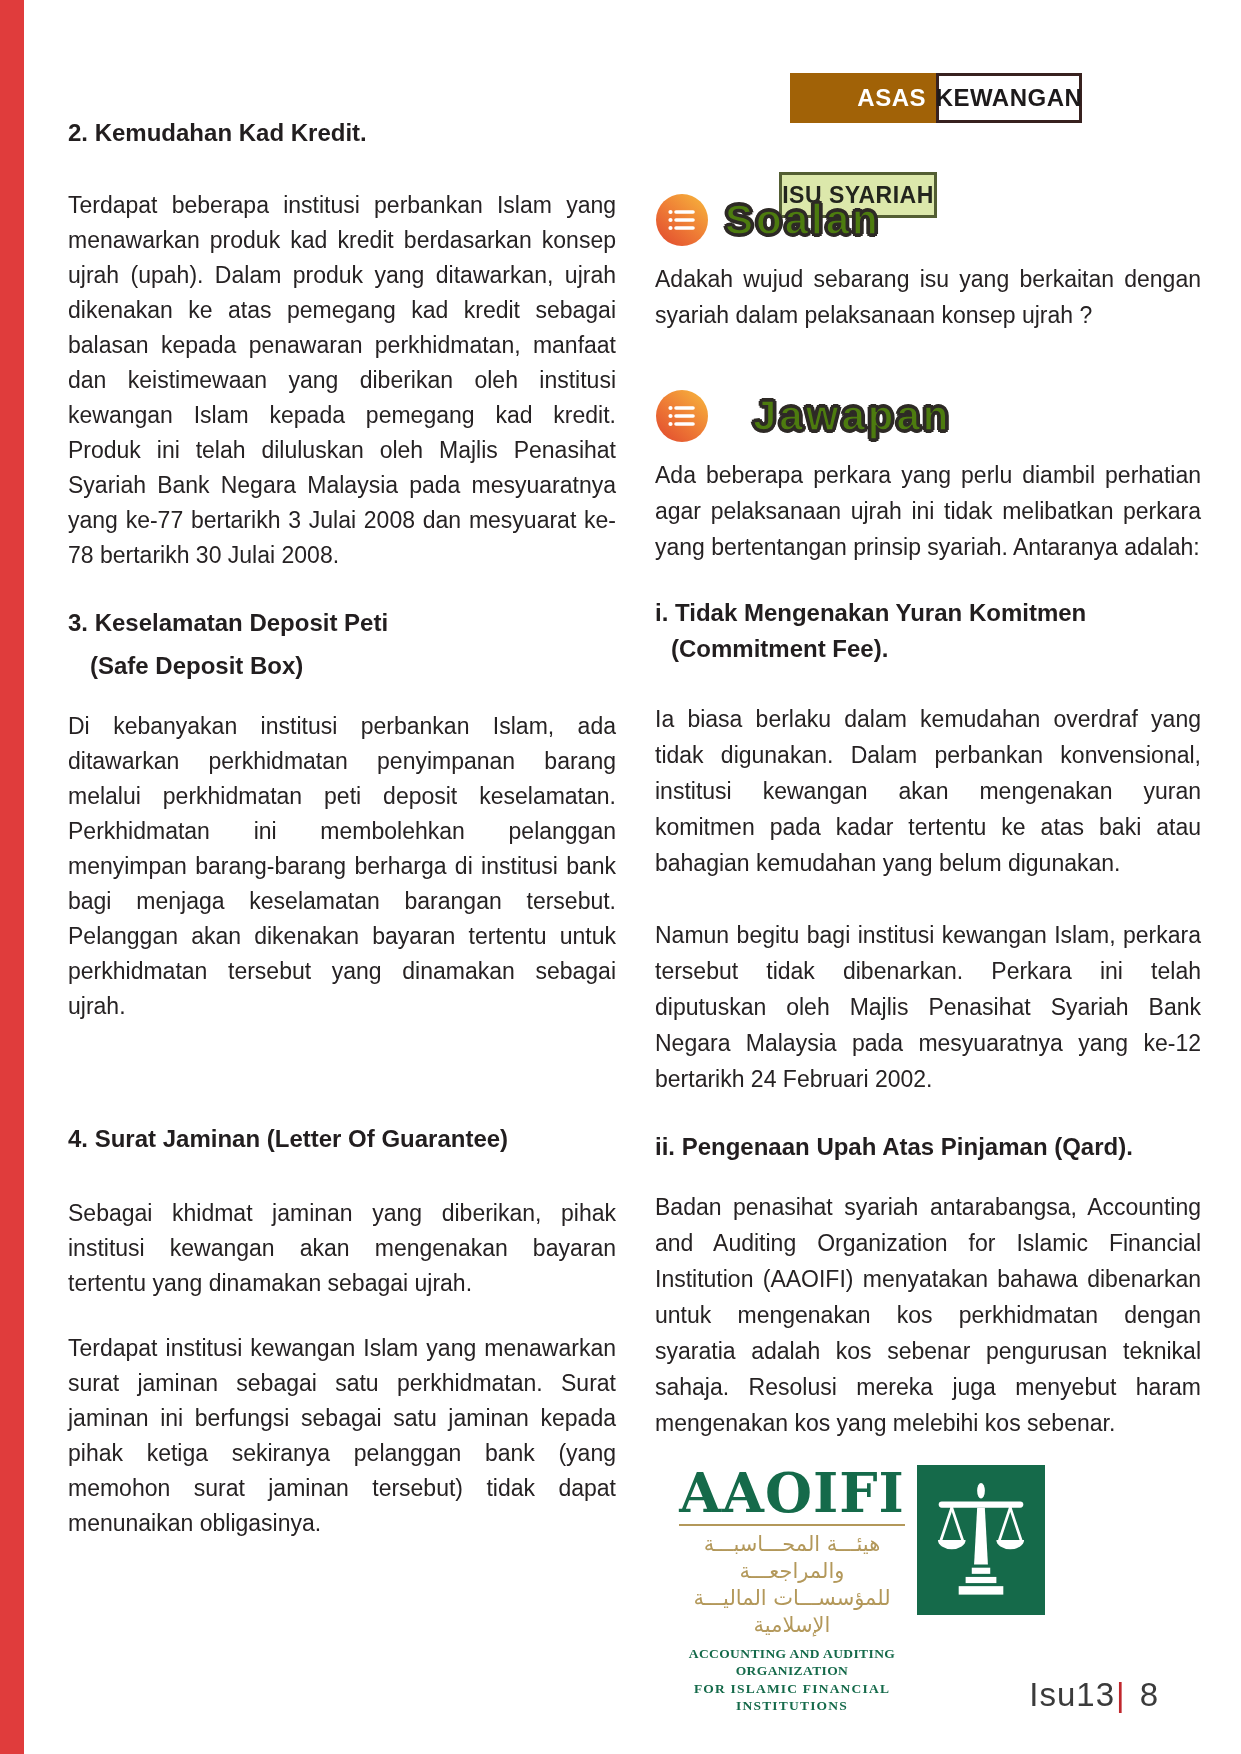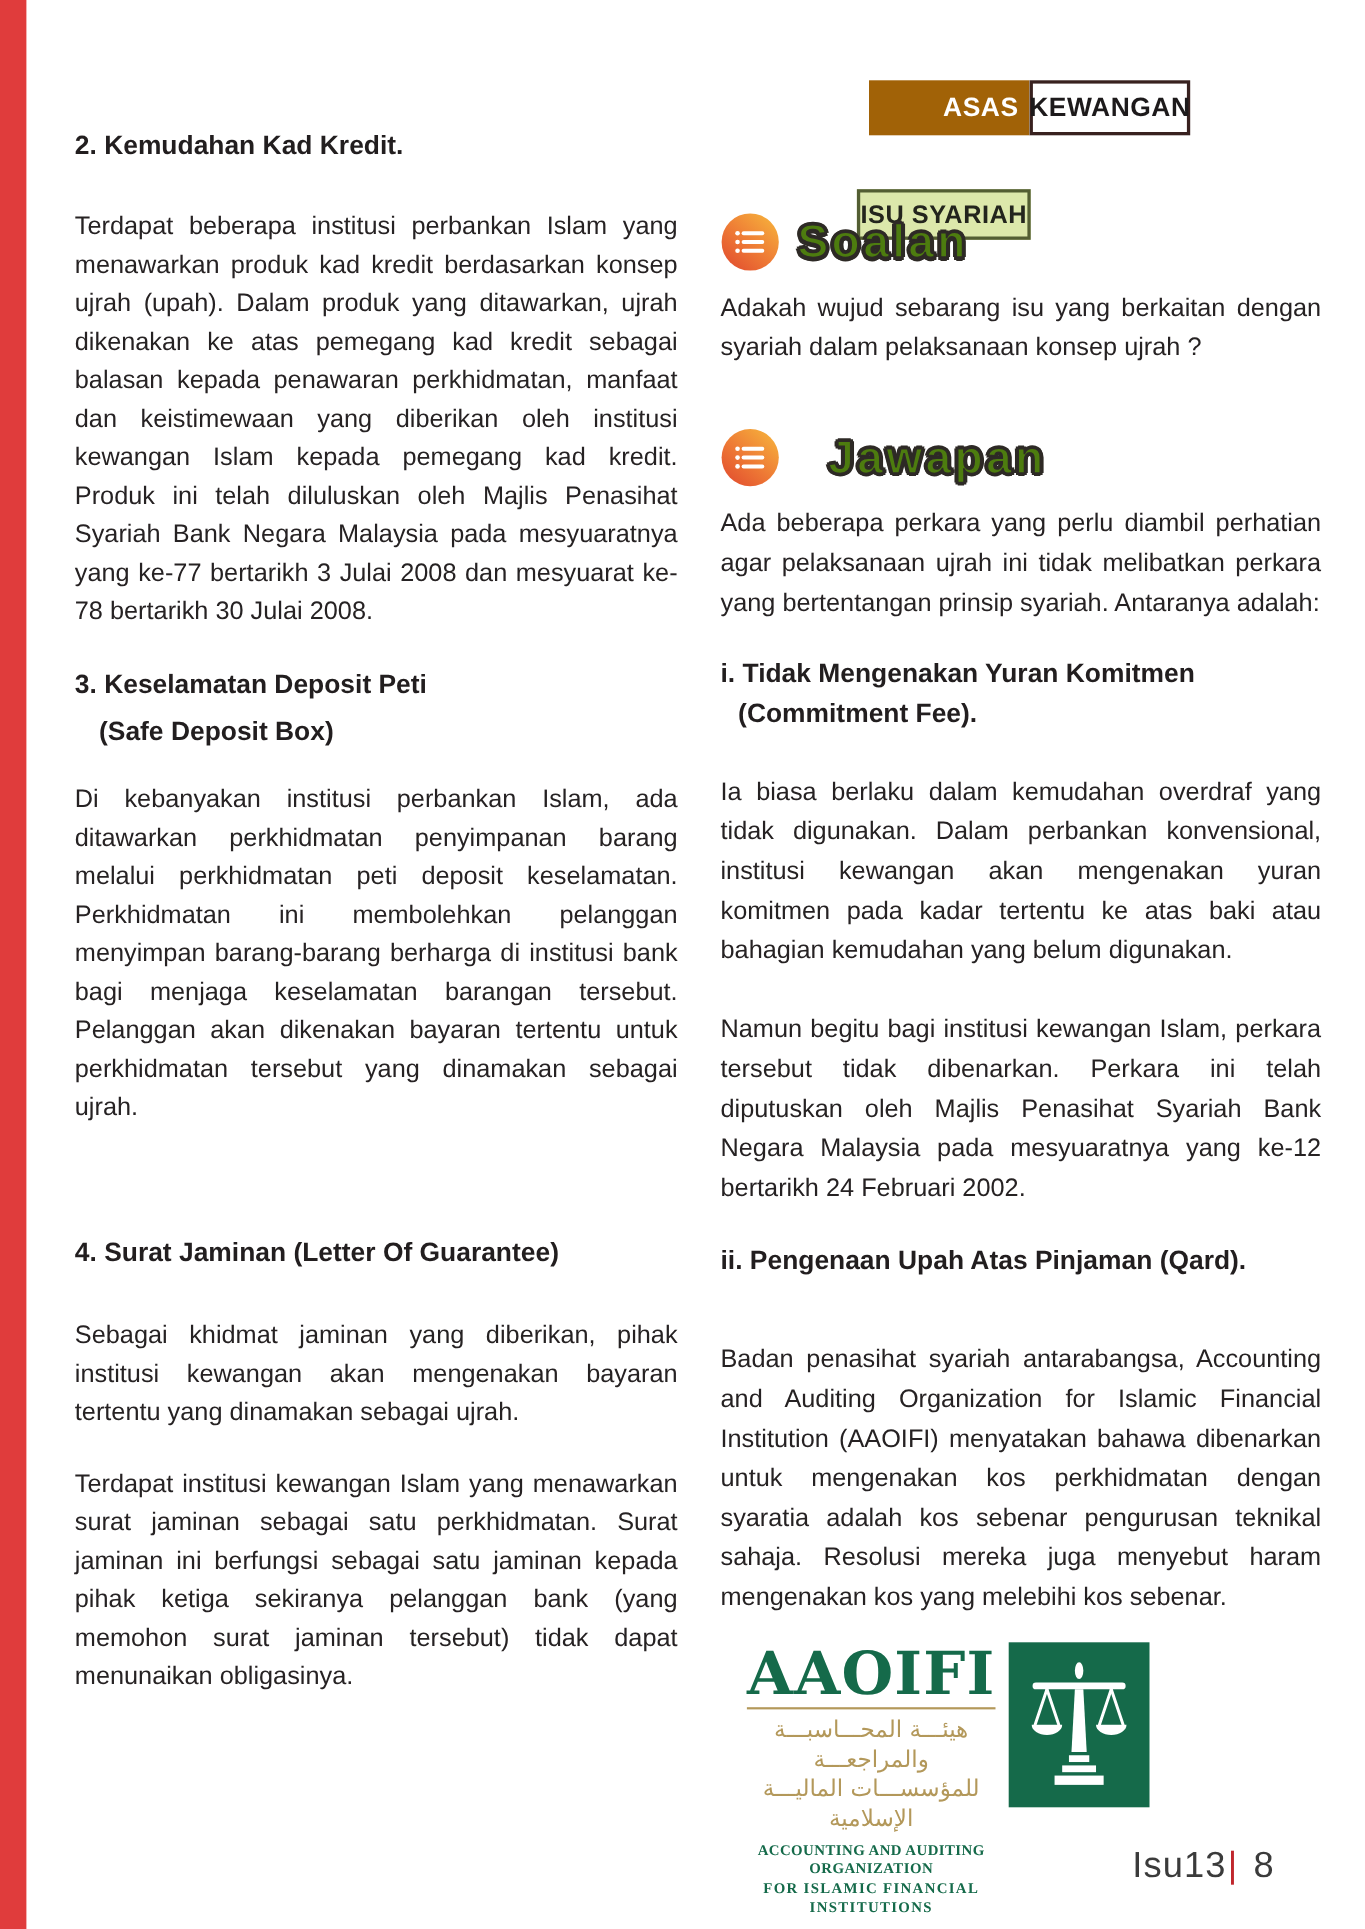--- a/index.html
+++ b/index.html
@@ -47,21 +47,21 @@
   
   .title-row{display:flex;align-items:center;gap:16px;}
   .m-soalan{margin-top:193px;}
   .m-question{margin-top:14px;}
   .m-jawapan{margin-top:56px;gap:44px;}
   .m-intro{margin-top:14px;}
   .m-ih{margin-top:30px;}
   .m-ib1{margin-top:34px;}
   .m-ib2{margin-top:36px;}
   .m-iih{margin-top:32px;}
-  .m-iib{margin-top:52px;}
+  .m-iib{margin-top:24px;}
 
   .bubble{
     font-size:42px;font-weight:bold;color:#4d7c0f;letter-spacing:3px;line-height:54px;
     -webkit-text-stroke:1.5px #2e2a26;
     text-shadow:
       -2px -2px 0 #2e2a26, 2px -2px 0 #2e2a26, -2px 2px 0 #2e2a26, 2px 2px 0 #2e2a26,
       0 3px 0 #2e2a26, 0 -3px 0 #2e2a26, 3px 0 0 #2e2a26, -3px 0 0 #2e2a26;
   }
   .qa-icon{width:54px;height:54px;flex:0 0 54px;}
 

